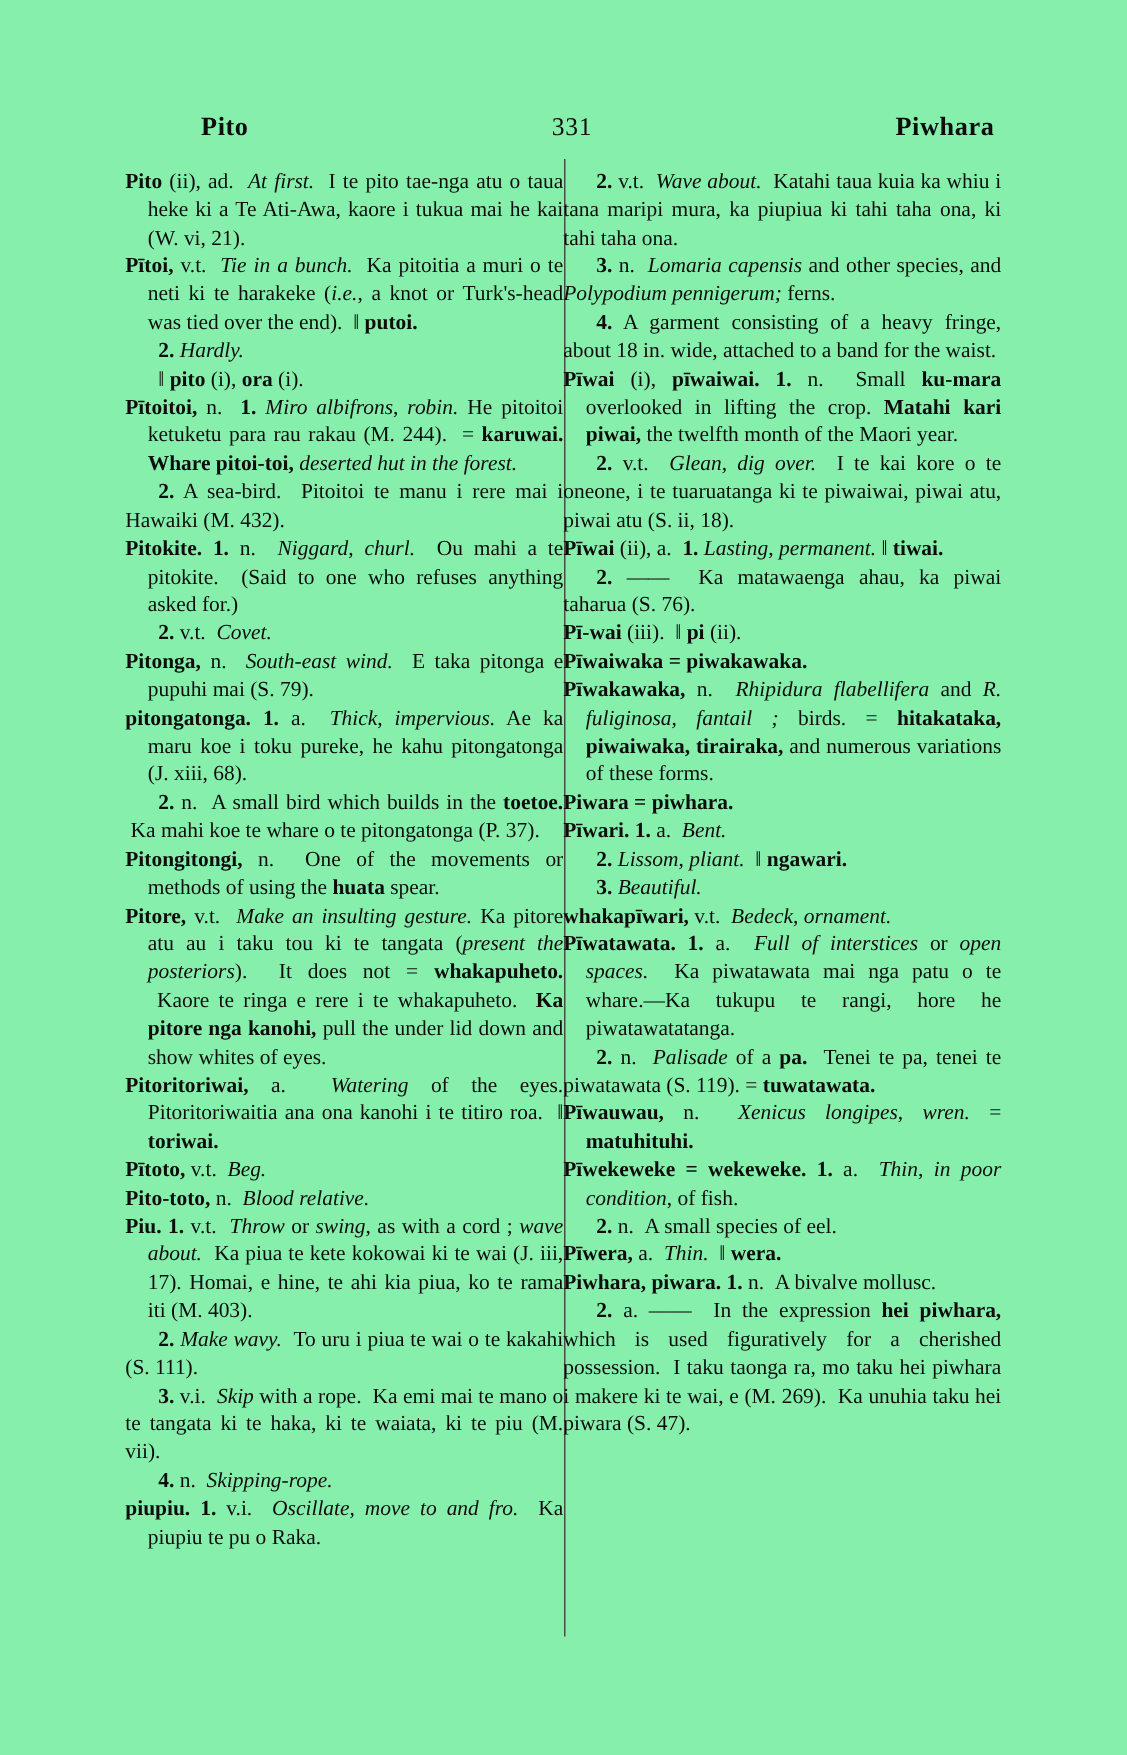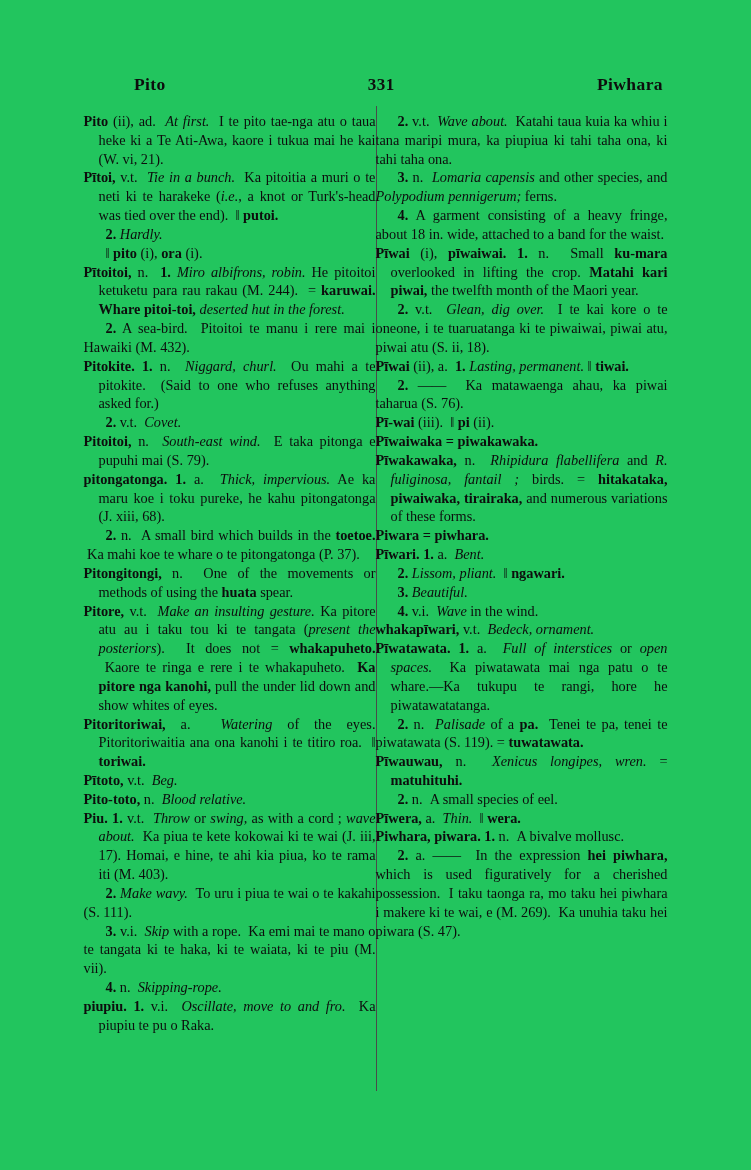--- a/index.html
+++ b/index.html
@@ -4,42 +4,42 @@
 <style>
   html, body {
     margin: 0;
     padding: 0;
     background: #ffffff;
   }
   .page {
     position: relative;
     width: 751px;
     height: 1170px;
-    background: #22c55e;
+    background: #86efac;
     font-family: "Liberation Serif", "DejaVu Serif", serif;
     color: #0d0d0d;
     overflow: hidden;
   }
 
   
   .runhead {
     position: absolute;
     left: 68px;
     top: 74px;
     width: 615px;
     height: 24px;
     display: flex;
     align-items: baseline;
     justify-content: space-between;
     font-size: 17.5px;
     font-weight: bold;
     letter-spacing: .4px;
   }
   .runhead .folio {
-    font-weight: bold;
+    font-weight: normal;
     font-size: 17px;
     letter-spacing: .5px;
   }
   .runhead .rh-left { margin-left: 66px; }
   .runhead .rh-right { margin-right: 20px; }
 
   
   .columns {
     position: absolute;
     left: 68px;
@@ -97,21 +97,21 @@
   <div class="columns">
     <div class="col" id="col-left">
         <p class="entry"><b>Pito</b> (ii), ad. &nbsp;<i>At first.</i> &nbsp;I te pito tae-nga atu o taua heke ki a Te Ati-Awa, kaore i tukua mai he kai (W. vi, 21).</p>
         <p class="entry"><b>Pītoi,</b> v.t. &nbsp;<i>Tie in a bunch.</i> &nbsp;Ka pitoitia a muri o te neti ki te harakeke (<i>i.e.</i>, a knot or Turk's-head was tied over the end). &nbsp;‖ <b>putoi.</b></p>
         <p class="sense"><b>2.</b> <i>Hardly.</i></p>
         <p class="sense">‖ <b>pito</b> (i), <b>ora</b> (i).</p>
         <p class="entry"><b>Pītoitoi,</b> n. &nbsp;<b>1.</b> <i>Miro albifrons, robin.</i> He pitoitoi ketuketu para rau rakau (M. 244). &nbsp;= <b>karuwai. Whare pitoi-toi,</b> <i>deserted hut in the forest.</i></p>
         <p class="sense"><b>2.</b> A sea-bird. &nbsp;Pitoitoi te manu i rere mai i Hawaiki (M. 432).</p>
         <p class="entry"><b>Pitokite. 1.</b> n. &nbsp;<i>Niggard, churl.</i> &nbsp;Ou mahi a te pitokite. &nbsp;(Said to one who refuses anything asked for.)</p>
         <p class="sense"><b>2.</b> v.t. &nbsp;<i>Covet.</i></p>
-        <p class="entry"><b>Pitoitoi,</b> n. &nbsp;<i>South-east wind.</i> &nbsp;E taka pitonga e pupuhi mai (S. 79).</p>
+        <p class="entry"><b>Pitonga,</b> n. &nbsp;<i>South-east wind.</i> &nbsp;E taka pitonga e pupuhi mai (S. 79).</p>
         <p class="entry"><b>pitongatonga. 1.</b> a. &nbsp;<i>Thick, impervious.</i> Ae ka maru koe i toku pureke, he kahu pitongatonga (J. xiii, 68).</p>
         <p class="sense"><b>2.</b> n. &nbsp;A small bird which builds in the <b>toetoe.</b> &nbsp;Ka mahi koe te whare o te pitongatonga (P. 37).</p>
         <p class="entry"><b>Pitongitongi,</b> n. &nbsp;One of the movements or methods of using the <b>huata</b> spear.</p>
         <p class="entry"><b>Pitore,</b> v.t. &nbsp;<i>Make an insulting gesture.</i> Ka pitore atu au i taku tou ki te tangata (<i>present the posteriors</i>). &nbsp;It does not = <b>whakapuheto.</b> &nbsp;Kaore te ringa e rere i te whakapuheto. &nbsp;<b>Ka pitore nga kanohi,</b> pull the under lid down and show whites of eyes.</p>
         <p class="entry"><b>Pitoritoriwai,</b> a. &nbsp;<i>Watering</i> of the eyes. Pitoritoriwaitia ana ona kanohi i te titiro roa. &nbsp;‖ <b>toriwai.</b></p>
         <p class="entry"><b>Pītoto,</b> v.t. &nbsp;<i>Beg.</i></p>
         <p class="entry"><b>Pito-toto,</b> n. &nbsp;<i>Blood relative.</i></p>
         <p class="entry"><b>Piu. 1.</b> v.t. &nbsp;<i>Throw</i> or <i>swing,</i> as with a cord ; <i>wave about.</i> &nbsp;Ka piua te kete kokowai ki te wai (J. iii, 17). Homai, e hine, te ahi kia piua, ko te rama iti (M. 403).</p>
         <p class="sense"><b>2.</b> <i>Make wavy.</i> &nbsp;To uru i piua te wai o te kakahi (S. 111).</p>
         <p class="sense"><b>3.</b> v.i. &nbsp;<i>Skip</i> with a rope. &nbsp;Ka emi mai te mano o te tangata ki te haka, ki te waiata, ki te piu (M. vii).</p>
@@ -126,25 +126,25 @@
         <p class="sense"><b>2.</b> v.t. &nbsp;<i>Glean, dig over.</i> &nbsp;I te kai kore o te oneone, i te tuaruatanga ki te piwaiwai, piwai atu, piwai atu (S. ii, 18).</p>
         <p class="entry"><b>Pīwai</b> (ii), a. &nbsp;<b>1.</b> <i>Lasting, permanent.</i> ‖ <b>tiwai.</b></p>
         <p class="sense"><b>2.</b> —— &nbsp;Ka matawaenga ahau, ka piwai taharua (S. 76).</p>
         <p class="entry"><b>Pī-wai</b> (iii). &nbsp;‖ <b>pi</b> (ii).</p>
         <p class="entry"><b>Pīwaiwaka = piwakawaka.</b></p>
         <p class="entry"><b>Pīwakawaka,</b> n. &nbsp;<i>Rhipidura flabellifera</i> and <i>R. fuliginosa, fantail ;</i> birds. = <b>hitakataka, piwaiwaka, tirairaka,</b> and numerous variations of these forms.</p>
         <p class="entry"><b>Piwara = piwhara.</b></p>
         <p class="entry"><b>Pīwari. 1.</b> a. &nbsp;<i>Bent.</i></p>
         <p class="sense"><b>2.</b> <i>Lissom, pliant.</i> &nbsp;‖ <b>ngawari.</b></p>
         <p class="sense"><b>3.</b> <i>Beautiful.</i></p>
-        <p class="sense"><b>4.</b> v.i. &nbsp;<i>Wave</i> in the wind.</p>
         <p class="entry"><b>whakapīwari,</b> v.t. &nbsp;<i>Bedeck, ornament.</i></p>
         <p class="entry"><b>Pīwatawata. 1.</b> a. &nbsp;<i>Full of interstices</i> or <i>open spaces.</i> &nbsp;Ka piwatawata mai nga patu o te whare.—Ka tukupu te rangi, hore he piwatawatatanga.</p>
         <p class="sense"><b>2.</b> n. &nbsp;<i>Palisade</i> of a <b>pa.</b> &nbsp;Tenei te pa, tenei te piwatawata (S. 119). = <b>tuwatawata.</b></p>
         <p class="entry"><b>Pīwauwau,</b> n. &nbsp;<i>Xenicus longipes, wren.</i> = <b>matuhituhi.</b></p>
+        <p class="entry"><b>Pīwekeweke = wekeweke. 1.</b> a. &nbsp;<i>Thin, in poor condition,</i> of fish.</p>
         <p class="sense"><b>2.</b> n. &nbsp;A small species of eel.</p>
         <p class="entry"><b>Pīwera,</b> a. &nbsp;<i>Thin.</i> &nbsp;‖ <b>wera.</b></p>
         <p class="entry"><b>Piwhara, piwara. 1.</b> n. &nbsp;A bivalve mollusc.</p>
         <p class="sense"><b>2.</b> a. —— &nbsp;In the expression <b>hei piwhara,</b> which is used figuratively for a cherished possession. &nbsp;I taku taonga ra, mo taku hei piwhara i makere ki te wai, e (M. 269). &nbsp;Ka unuhia taku hei piwara (S. 47).</p>
       </div>
   </div>
 
 </div>
 
 </body></html>

